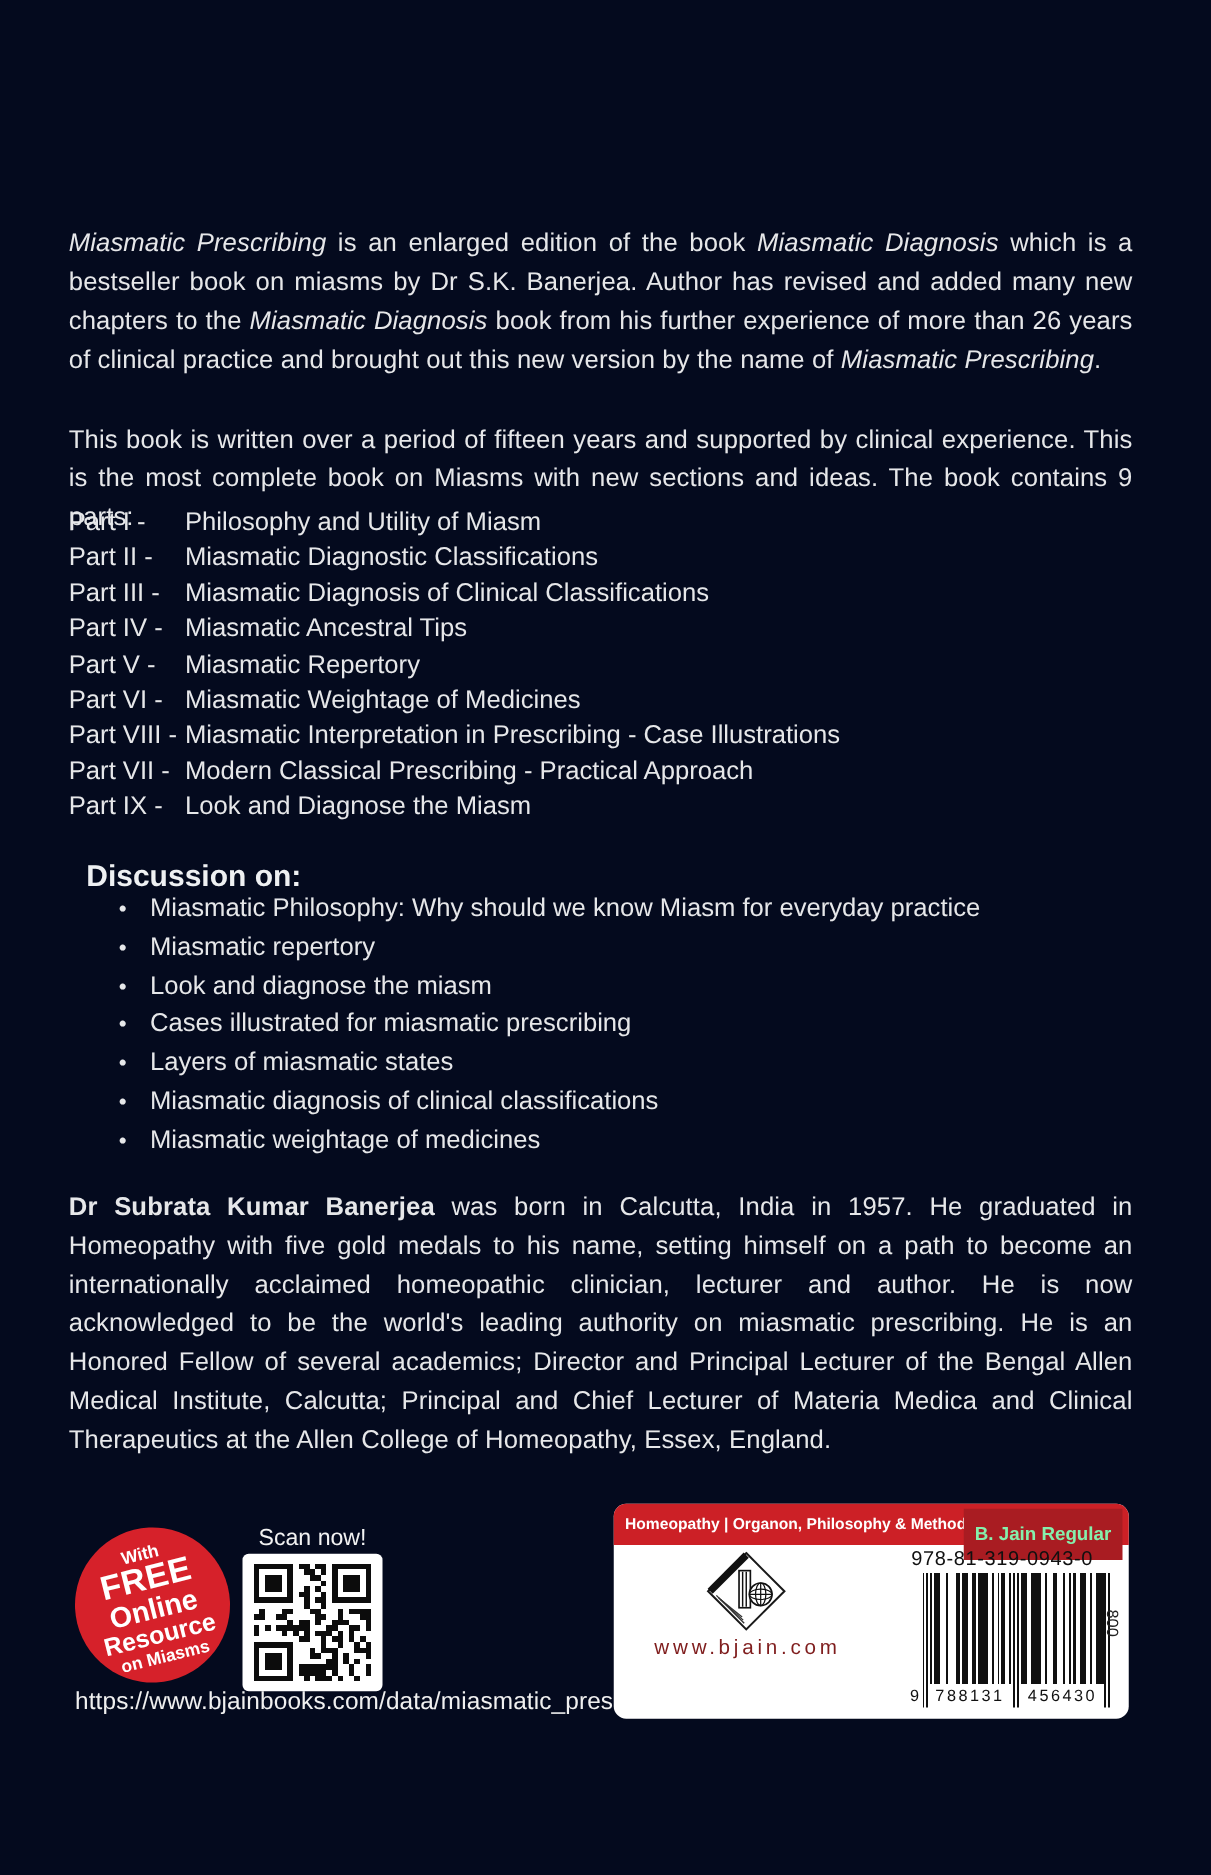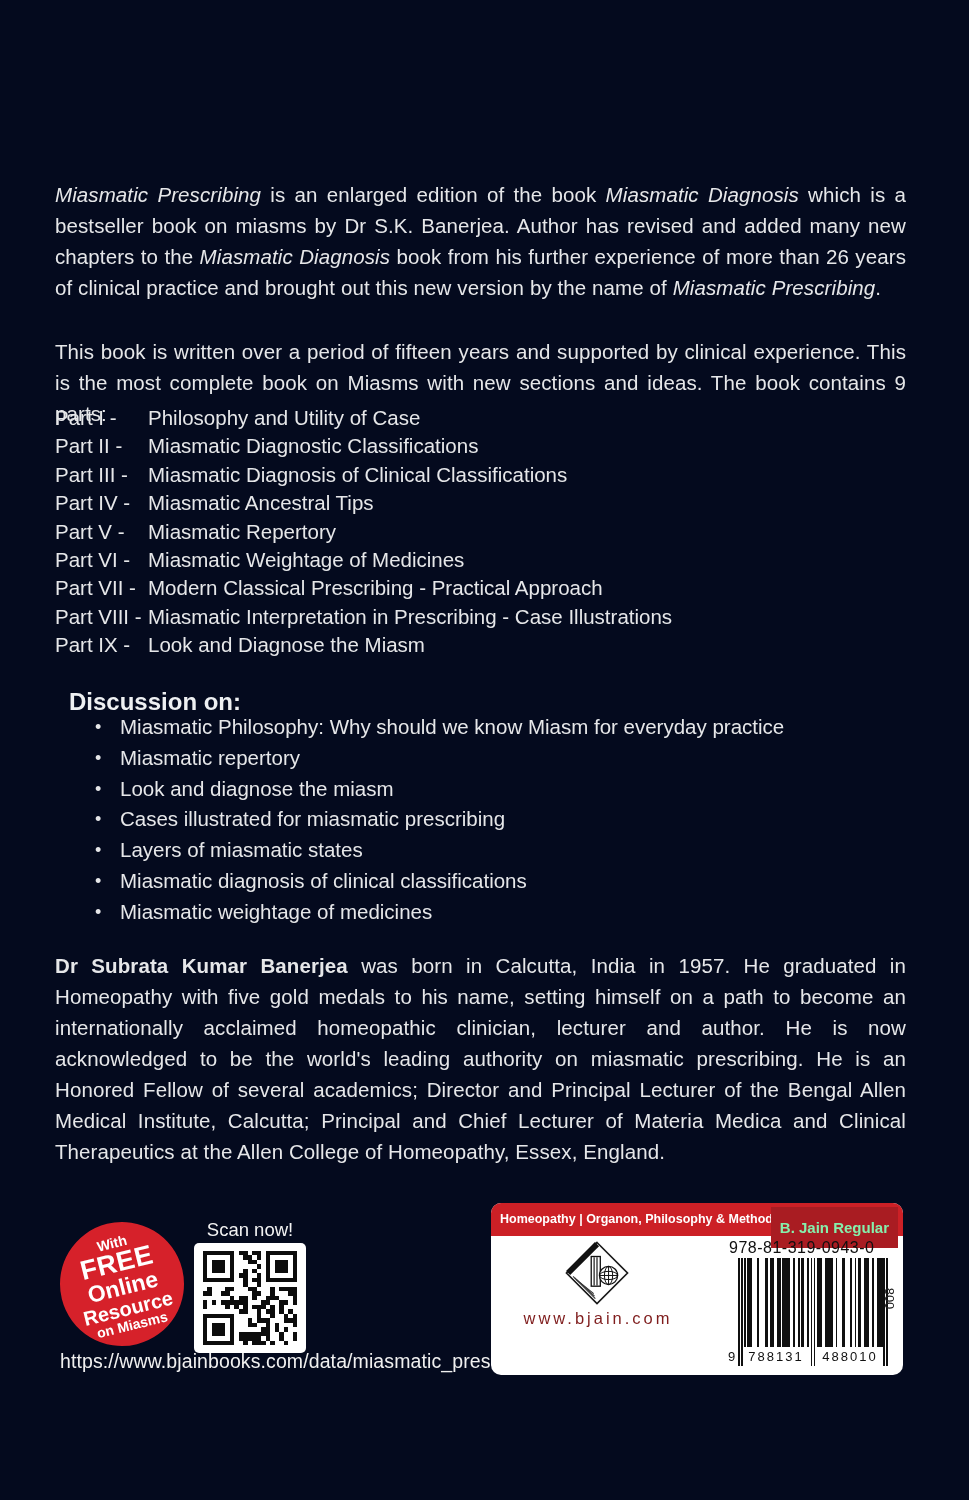--- a/index.html
+++ b/index.html
@@ -95,21 +95,21 @@
 
 <div class="page">
 
   <p class="text-block" style="top:179px;margin:0;"><span class="it">Miasmatic Prescribing</span><span> is an enlarged edition of the book </span><span class="it">Miasmatic Diagnosis</span><span> which is a bestseller book on miasms by Dr S.K. Banerjea. Author has revised and added many new chapters to the </span><span class="it">Miasmatic Diagnosis</span><span> book from his further experience of more than 26 years of clinical practice and brought out this new version by the name of </span><span class="it">Miasmatic Prescribing</span><span>.</span></p>
 
   <p class="text-block" style="top:336px;margin:0;">This book is written over a period of fifteen years and supported by clinical experience. This is the most complete book on Miasms with new sections and ideas. The book contains 9 parts:</p>
 
   <div class="parts">
     <div class="part-row">
         <span class="part-label">Part I -</span>
-        <span class="part-title">Philosophy and Utility of Case</span>
+        <span class="part-title">Philosophy and Utility of Miasm</span>
       </div>
     <div class="part-row">
         <span class="part-label">Part II -</span>
         <span class="part-title">Miasmatic Diagnostic Classifications</span>
       </div>
     <div class="part-row">
         <span class="part-label">Part III -</span>
         <span class="part-title">Miasmatic Diagnosis of Clinical Classifications</span>
       </div>
     <div class="part-row">
@@ -118,26 +118,26 @@
       </div>
     <div class="part-row">
         <span class="part-label">Part V -</span>
         <span class="part-title">Miasmatic Repertory</span>
       </div>
     <div class="part-row">
         <span class="part-label">Part VI -</span>
         <span class="part-title">Miasmatic Weightage of Medicines</span>
       </div>
     <div class="part-row">
+        <span class="part-label">Part VIII -</span>
+        <span class="part-title">Miasmatic Interpretation in Prescribing - Case Illustrations</span>
+      </div>
+    <div class="part-row">
         <span class="part-label">Part VII -</span>
         <span class="part-title">Modern Classical Prescribing - Practical Approach</span>
-      </div>
-    <div class="part-row">
-        <span class="part-label">Part VIII -</span>
-        <span class="part-title">Miasmatic Interpretation in Prescribing - Case Illustrations</span>
       </div>
     <div class="part-row">
         <span class="part-label">Part IX -</span>
         <span class="part-title">Look and Diagnose the Miasm</span>
       </div>
   </div>
 
   <h2 class="discussion-heading">Discussion on:</h2>
   <ul class="bullets">
     <li><span class="dot">•</span><span>Miasmatic Philosophy: Why should we know Miasm for everyday practice</span></li>
@@ -369,19 +369,19 @@
           <rect x="88" y="0" width="1" height="28"></rect>
           <rect x="89" y="0" width="1" height="28"></rect>
           <rect x="90" y="0" width="1" height="28"></rect>
           <rect x="91" y="0" width="1" height="28"></rect>
           <rect x="92" y="0" width="1" height="34"></rect>
           <rect x="94" y="0" width="1" height="34"></rect>
         </svg>
       <div class="bc-digits">
         <span class="bc-first">9</span>
         <span class="bc-g1">788131</span>
-        <span class="bc-g2">488010</span>
+        <span class="bc-g2">456430</span>
       </div>
     </div>
     <div class="side-num">800</div>
   </div>
 
 </div>
 
 </body></html>

